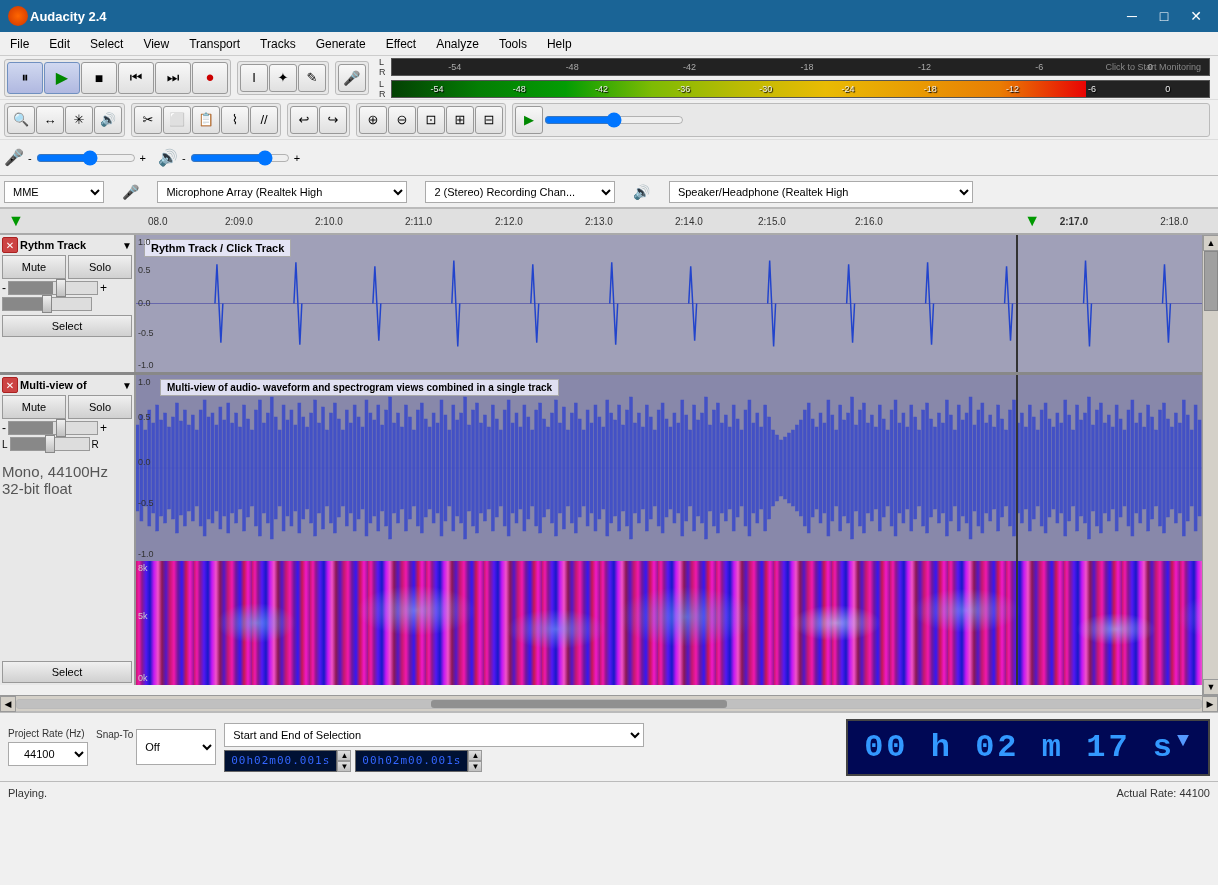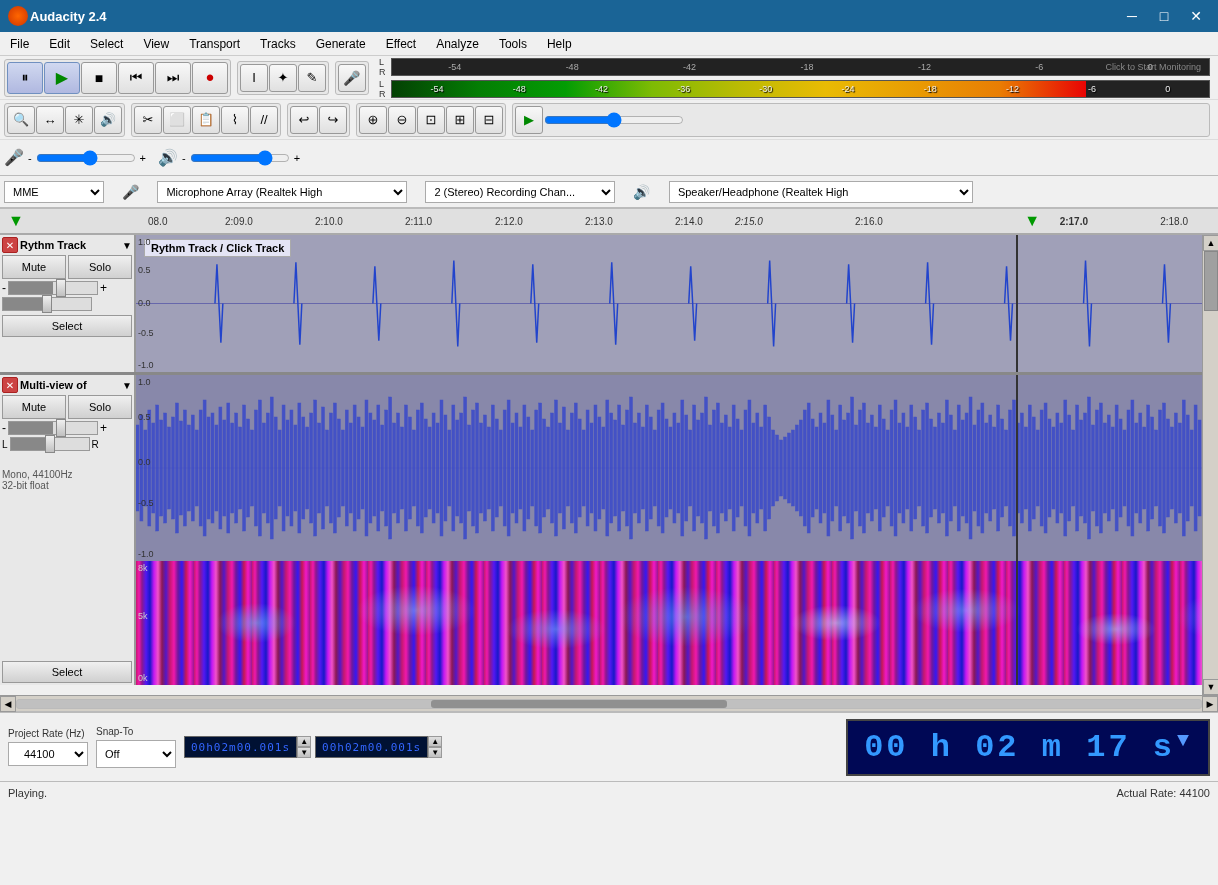--- a/index.html
+++ b/index.html
@@ -44,21 +44,21 @@
     .track-header { display: flex; align-items: center; justify-content: space-between; margin-bottom: 2px; }
     .track-close { width: 16px; height: 16px; background: #cc4444; border: 1px solid #aa2222; border-radius: 2px; cursor: pointer; color: white; font-size: 10px; display: flex; align-items: center; justify-content: center; }
     .track-name { font-size: 11px; font-weight: bold; flex: 1; margin-left: 2px; }
     .track-dropdown { font-size: 10px; cursor: pointer; }
     .track-mute-solo { display: flex; gap: 2px; margin-bottom: 2px; }
     .mute-btn, .solo-btn { flex: 1; height: 24px; background: linear-gradient(to bottom, #f0f0f0, #d0d0d0); border: 1px solid #999; font-size: 11px; cursor: pointer; }
     .track-volume { display: flex; align-items: center; gap: 2px; font-size: 10px; }
     .track-slider { width: 90px; height: 14px; -webkit-appearance: none; background: linear-gradient(to right, #888 50%, #ddd 50%); border: 1px solid #999; cursor: pointer; }
     .track-slider::-webkit-slider-thumb { -webkit-appearance: none; width: 10px; height: 18px; background: linear-gradient(to bottom, #f0f0f0, #c0c0c0); border: 1px solid #888; cursor: pointer; }
     .track-pan { display: flex; align-items: center; gap: 2px; font-size: 10px; }
-    .track-info { font-size: 10px; color: #555; margin-top: 18px; }
+    .track-info { font-size: 15px; color: #555; margin-top: 12px; }
     .select-btn { margin-top: auto; height: 22px; background: linear-gradient(to bottom, #f0f0f0, #d0d0d0); border: 1px solid #999; font-size: 11px; cursor: pointer; }
     
     
     .track-content { flex: 1; position: relative; overflow: hidden; background: #a0a0b0; }
     .waveform-label { position: absolute; top: 4px; left: 8px; background: rgba(240,240,255,0.85); padding: 2px 6px; font-size: 11px; font-weight: bold; border: 1px solid #aaa; z-index: 2; }
     
     
     .scale-label { position: absolute; left: 2px; font-size: 9px; color: #333; z-index: 3; }
     
     
@@ -240,21 +240,21 @@
 
 <div class="timeline" style="height:26px; background:#e0e0e0; border-bottom:2px solid #aaa; position:relative; overflow:hidden;">
   <span style="position:absolute; left:8px; color:#009900; font-size:16px; top:3px;">▼</span>
   <span style="position:absolute; left:148px; font-size:10px; color:#333;">08.0</span>
   <span style="position:absolute; left:225px; font-size:10px; color:#333;">2:09.0</span>
   <span style="position:absolute; left:315px; font-size:10px; color:#333;">2:10.0</span>
   <span style="position:absolute; left:405px; font-size:10px; color:#333;">2:11.0</span>
   <span style="position:absolute; left:495px; font-size:10px; color:#333;">2:12.0</span>
   <span style="position:absolute; left:585px; font-size:10px; color:#333;">2:13.0</span>
   <span style="position:absolute; left:675px; font-size:10px; color:#333;">2:14.0</span>
-  <span style="position:absolute; left:735px; font-size:10px; color:#333;font-style:italic;">2:15.0</span>
+  <span style="position:absolute; left:758px; font-size:10px; color:#333;">2:15.0</span>
   <span style="position:absolute; left:855px; font-size:10px; color:#333;">2:16.0</span>
   <span style="position:absolute; right:178px; color:#009900; font-size:16px; top:3px;">▼</span>
   <span style="position:absolute; right:130px; font-size:10px; color:#333;font-weight:bold;">2:17.0</span>
   <span style="position:absolute; right:30px; font-size:10px; color:#333;">2:18.0</span>
 </div>
 
 <div style="display:flex; flex:1; overflow:hidden; height:460px;">
 
   <div style="width:0px;"></div>
 
@@ -363,20 +363,21 @@
       <div class="track-content" style="height:310px; position:relative; overflow:hidden;">
 
         <div style="position:absolute; top:0; left:0; right:0; height:60%; background:#8888aa;">
 
           <span class="scale-label" style="top:2px; left:2px; font-size:9px; color:#333; z-index:3;">1.0</span>
           <span class="scale-label" style="top:20%; left:2px; font-size:9px; color:#333; z-index:3;">0.5</span>
           <span class="scale-label" style="top:44%; left:2px; font-size:9px; color:#333; z-index:3;">0.0</span>
           <span class="scale-label" style="top:66%; left:2px; font-size:9px; color:#333; z-index:3;">-0.5</span>
           <span class="scale-label" style="bottom:2px; left:2px; font-size:9px; color:#333; z-index:3;">-1.0</span>
 
+          <div style="position:absolute; top:4px; left:24px; background:rgba(240,240,255,0.85); padding:2px 6px; font-size:10px; font-weight:bold; border:1px solid #aaa; z-index:5; white-space:nowrap;">Multi-view of audio- waveform and spectrogram views combined in a single track</div>
 
           <svg style="position:absolute; top:0; left:0; width:100%; height:100%;" viewBox="0 0 1080 186" preserveAspectRatio="none">
             <line x1="0" y1="93" x2="1080" y2="93" stroke="#6666aa" stroke-width="0.5"></line>
 
             <g fill="#3344cc" stroke="#3344cc" stroke-width="0.5">
               <rect x="0" y="50" width="3" height="86" opacity="0.8"></rect>
               <rect x="4" y="40" width="3" height="106" opacity="0.8"></rect>
               <rect x="8" y="55" width="3" height="76" opacity="0.8"></rect>
               <rect x="12" y="35" width="3" height="116" opacity="0.8"></rect>
               <rect x="16" y="48" width="3" height="90" opacity="0.8"></rect>
@@ -702,29 +703,34 @@
 
   <div style="display:flex; flex-direction:column; gap:3px;">
     <span style="font-size:10px; color:#333;">Project Rate (Hz)</span>
     <select class="device-select" style="width:80px; height:24px;padding-left:11px;">
       <option>44100</option>
       <option>48000</option>
       <option>96000</option>
     </select>
   </div>
 
-  <div style="display:flex; flex-direction:column; gap:3px;">
+  <div style="display:flex; flex-direction:row; gap:3px;">
     <span style="font-size:10px; color:#333;">Snap-To</span>
-    <select class="device-select" style="width:80px; height:28px;">
+    <select class="device-select" style="width:80px; height:36px;">
       <option>Off</option>
       <option>On</option>
     </select>
   </div>
 
   <div style="display:flex; flex-direction:column; gap:3px; flex:1;">
+    <select class="device-select" style="width:420px; height:24px; font-size:11px;">
+      <option>Start and End of Selection</option>
+      <option>Start and Length of Selection</option>
+      <option>Length and End of Selection</option>
+    </select>
     <div style="display:flex; gap:4px;align-items:flex-end;">
 
       <div style="display:flex; align-items:center;">
         <div style="background:#001133; color:#3366ff; font-size:11px; padding:2px 6px; border:1px solid #666; height:22px; display:flex; align-items:center; font-family:monospace; letter-spacing:1px;">00h02m00.001s</div>
         <div style="display:flex; flex-direction:column;">
           <button style="width:14px; height:11px; background:linear-gradient(to bottom,#e0e0e0,#c0c0c0); border:1px solid #999; cursor:pointer; font-size:8px; padding:0;">▲</button>
           <button style="width:14px; height:11px; background:linear-gradient(to bottom,#e0e0e0,#c0c0c0); border:1px solid #999; cursor:pointer; font-size:8px; padding:0;">▼</button>
         </div>
       </div>
 

